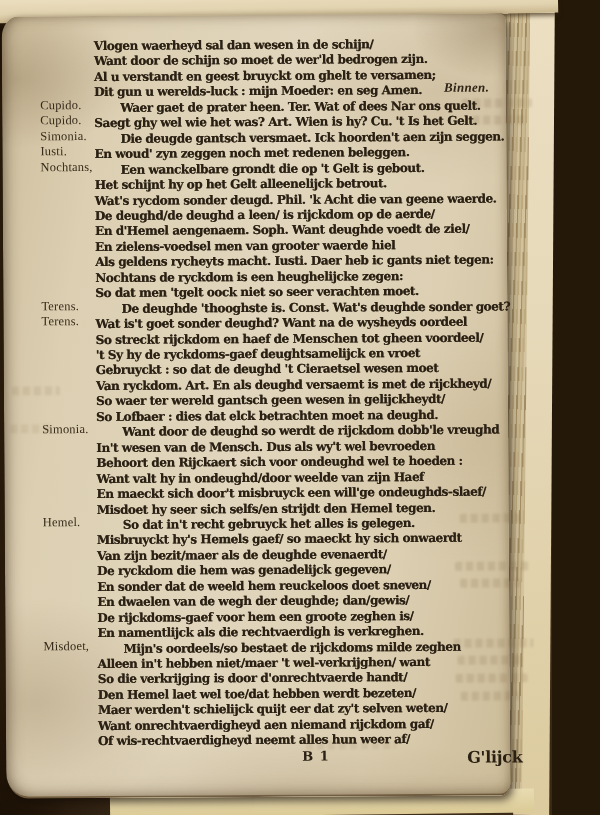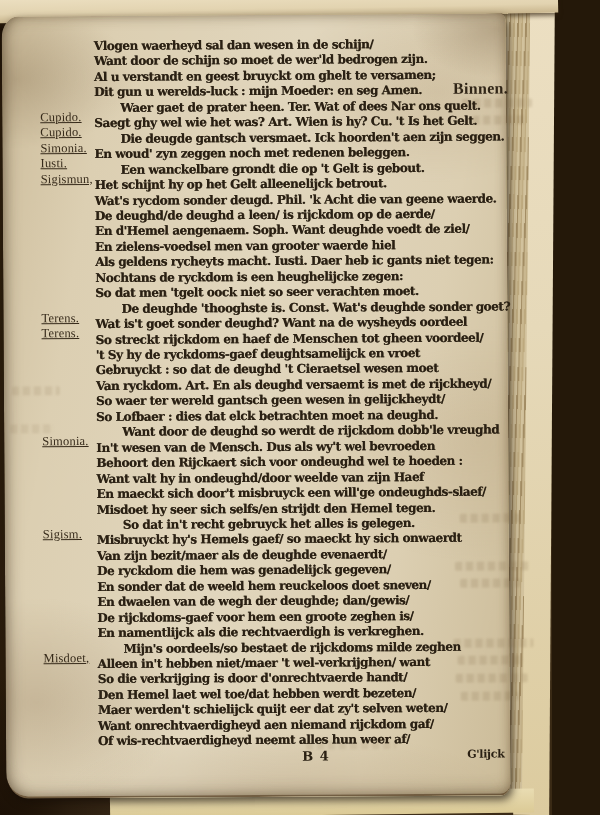--- a/index.html
+++ b/index.html
@@ -43,36 +43,36 @@
       inset -7px 0 12px -7px rgba(96,70,38,.38),
       inset 0 -10px 18px -10px rgba(74,54,28,.42),
       inset 0 9px 14px -9px rgba(86,62,32,.35);}
 
   
   .st{position:absolute;height:9px;border-radius:2px;opacity:.45;filter:blur(1.3px);
     background:repeating-linear-gradient(90deg,rgba(124,100,66,.38) 0 7px,rgba(124,100,66,.05) 7px 11px);}
 
   .text-block{position:absolute;left:92px;top:19px;width:452px;height:740px;}
   .line{position:absolute;left:0;width:100%;height:16px;white-space:nowrap;}
-  .speaker{position:absolute;left:-54px;top:13px;
+  .speaker{position:absolute;left:-54px;top:1px;
     font-family:"Liberation Serif",serif;font-size:12.5px;font-weight:400;
-    color:#372b1b;letter-spacing:.2px;text-decoration:underline;}
+    color:#372b1b;letter-spacing:.2px;}
   .verse{display:inline-block;
     font-family:"DejaVu Serif",serif;font-weight:700;font-size:12px;
     color:#2a2013;letter-spacing:-.45px;
     text-shadow:.3px 0 0 rgba(42,32,19,.75);}
   .verse.ind{margin-left:26px;}
-  .aside{position:absolute;left:359px;top:1px;
-    font-family:"Liberation Serif",serif;font-weight:700;
-    font-size:16px;color:#302517;letter-spacing:.3px;}
+  .aside{position:absolute;left:350px;top:1px;
+    font-family:"Liberation Serif",serif;font-style:italic;font-weight:700;
+    font-size:13px;color:#302517;letter-spacing:.3px;}
   .footer-row{position:absolute;left:0;width:100%;height:18px;}
   .sig{position:absolute;left:204px;font-family:"DejaVu Serif",serif;font-weight:700;
     font-size:13px;color:#2a2013;letter-spacing:1px;}
   .catch{position:absolute;left:369px;font-family:"DejaVu Serif",serif;font-weight:700;
-    font-size:11px;color:#2a2013;letter-spacing:-.3px;}
+    font-size:16px;color:#2a2013;letter-spacing:-.3px;}
 </style>
 </head>
 <body>
 
 <div class="scene">
   <div class="next-page"></div>
   <div class="page-stack"></div>
   <div class="top-strip"></div>
   <div class="under-page"></div>
 
@@ -94,21 +94,21 @@
     <div class="text-block">
 
       <div class="line" style="top: 0px;"><span class="verse">Vlogen waerheyd sal dan wesen in de schijn/</span></div>
         <div class="line" style="top: 15.45px;"><span class="verse">Want door de schijn so moet de wer'ld bedrogen zijn.</span></div>
         <div class="line" style="top: 30.9px;"><span class="verse">Al u verstandt en geest bruyckt om ghelt te versamen;</span></div>
         <div class="line" style="top: 46.35px;"><span class="verse">Dit gun u werelds-luck : mijn Moeder: en seg Amen.</span><span class="aside">Binnen.</span></div>
         <div class="line" style="top: 61.8px;"><span class="speaker">Cupido.</span><span class="verse ind">Waer gaet de prater heen.   Ter. Wat of dees Nar ons quelt.</span></div>
         <div class="line" style="top: 77.25px;"><span class="speaker">Cupido.</span><span class="verse">Saegt ghy wel wie het was? Art. Wien is hy? Cu. 't Is het Gelt.</span></div>
         <div class="line" style="top: 92.7px;"><span class="speaker">Simonia.</span><span class="verse ind">Die deugde gantsch versmaet.  Ick hoorden't aen zijn seggen.</span></div>
         <div class="line" style="top: 108.15px;"><span class="speaker">Iusti.</span><span class="verse">En woud' zyn zeggen noch met redenen beleggen.</span></div>
-        <div class="line" style="top: 123.6px;"><span class="speaker">Sigismun,</span><span class="verse ind">Een wanckelbare grondt die op 't Gelt is gebout.</span></div>
+        <div class="line" style="top: 123.6px;"><span class="speaker">Nochtans,</span><span class="verse ind">Een wanckelbare grondt die op 't Gelt is gebout.</span></div>
         <div class="line" style="top: 139.05px;"><span class="verse">Het schijnt hy op het Gelt alleenelijck betrout.</span></div>
         <div class="line" style="top: 154.5px;"><span class="verse">Wat's rycdom sonder deugd. Phil. 'k Acht die van geene waerde.</span></div>
         <div class="line" style="top: 169.95px;"><span class="verse">De deughd/de deughd a leen/ is rijckdom op de aerde/</span></div>
         <div class="line" style="top: 185.4px;"><span class="verse">En d'Hemel aengenaem. Soph. Want deughde voedt de ziel/</span></div>
         <div class="line" style="top: 200.85px;"><span class="verse">En zielens-voedsel men van grooter waerde hiel</span></div>
         <div class="line" style="top: 216.3px;"><span class="verse">Als geldens rycheyts macht. Iusti. Daer heb ic gants niet tegen:</span></div>
         <div class="line" style="top: 231.75px;"><span class="verse">Nochtans de ryckdom is een heughelijcke zegen:</span></div>
         <div class="line" style="top: 247.2px;"><span class="verse">So dat men 'tgelt oock niet so seer verachten moet.</span></div>
         <div class="line" style="top: 262.65px;"><span class="speaker">Terens.</span><span class="verse ind">De deughde 'thooghste is. Const. Wat's deughde sonder goet?</span></div>
         <div class="line" style="top: 278.1px;"><span class="speaker">Terens.</span><span class="verse">Wat is't goet sonder deughd?  Want na de wysheyds oordeel</span></div>
@@ -117,34 +117,34 @@
         <div class="line" style="top: 324.45px;"><span class="verse">Gebruyckt : so dat de deughd 't Cieraetsel wesen moet</span></div>
         <div class="line" style="top: 339.9px;"><span class="verse">Van ryckdom. Art. En als deughd versaemt is met de rijckheyd/</span></div>
         <div class="line" style="top: 355.35px;"><span class="verse">So waer ter wereld gantsch geen wesen in gelijckheydt/</span></div>
         <div class="line" style="top: 370.8px;"><span class="verse">So Lofbaer : dies dat elck betrachten moet na deughd.</span></div>
         <div class="line" style="top: 386.25px;"><span class="speaker">Simonia.</span><span class="verse ind">Want door de deughd so werdt de rijckdom dobb'le vreughd</span></div>
         <div class="line" style="top: 401.7px;"><span class="verse">In't wesen van de Mensch. Dus als wy't wel bevroeden</span></div>
         <div class="line" style="top: 417.15px;"><span class="verse">Behoort den Rijckaert sich voor ondeughd wel te hoeden :</span></div>
         <div class="line" style="top: 432.6px;"><span class="verse">Want valt hy in ondeughd/door weelde van zijn Haef</span></div>
         <div class="line" style="top: 448.05px;"><span class="verse">En maeckt sich door't misbruyck een will'ge ondeughds-slaef/</span></div>
         <div class="line" style="top: 463.5px;"><span class="verse">Misdoet hy seer sich selfs/en strijdt den Hemel tegen.</span></div>
-        <div class="line" style="top: 478.95px;"><span class="speaker">Sigism.</span><span class="verse ind">So dat in't recht gebruyck het alles is gelegen.</span></div>
+        <div class="line" style="top: 478.95px;"><span class="speaker">Hemel.</span><span class="verse ind">So dat in't recht gebruyck het alles is gelegen.</span></div>
         <div class="line" style="top: 494.4px;"><span class="verse">Misbruyckt hy's Hemels gaef/ so maeckt hy sich onwaerdt</span></div>
         <div class="line" style="top: 509.85px;"><span class="verse">Van zijn bezit/maer als de deughde evenaerdt/</span></div>
         <div class="line" style="top: 525.3px;"><span class="verse">De ryckdom die hem was genadelijck gegeven/</span></div>
         <div class="line" style="top: 540.75px;"><span class="verse">En sonder dat de weeld hem reuckeloos doet sneven/</span></div>
         <div class="line" style="top: 556.2px;"><span class="verse">En dwaelen van de wegh der deughde; dan/gewis/</span></div>
         <div class="line" style="top: 571.65px;"><span class="verse">De rijckdoms-gaef voor hem een groote zeghen is/</span></div>
         <div class="line" style="top: 587.1px;"><span class="verse">En namentlijck als die rechtvaerdigh is verkreghen.</span></div>
         <div class="line" style="top: 602.55px;"><span class="speaker">Misdoet,</span><span class="verse ind">Mijn's oordeels/so bestaet de rijckdoms milde zeghen</span></div>
         <div class="line" style="top: 618px;"><span class="verse">Alleen in't hebben niet/maer 't wel-verkrijghen/ want</span></div>
         <div class="line" style="top: 633.45px;"><span class="verse">So die verkrijging is door d'onrechtvaerde handt/</span></div>
         <div class="line" style="top: 648.9px;"><span class="verse">Den Hemel laet wel toe/dat hebben werdt bezeten/</span></div>
         <div class="line" style="top: 664.35px;"><span class="verse">Maer werden't schielijck quijt eer dat zy't selven weten/</span></div>
         <div class="line" style="top: 679.8px;"><span class="verse">Want onrechtvaerdigheyd aen niemand rijckdom gaf/</span></div>
         <div class="line" style="top: 695.25px;"><span class="verse">Of wis-rechtvaerdigheyd neemt alles hun weer af/</span></div>
         <div class="footer-row" id="footer-row" style="top: 714.7px;">
-        <span class="sig">B 4</span>
+        <span class="sig">B 1</span>
         <span class="catch">G'lijck</span>
       </div>
     </div>
   </div>
 </div>
 
 </body></html>

